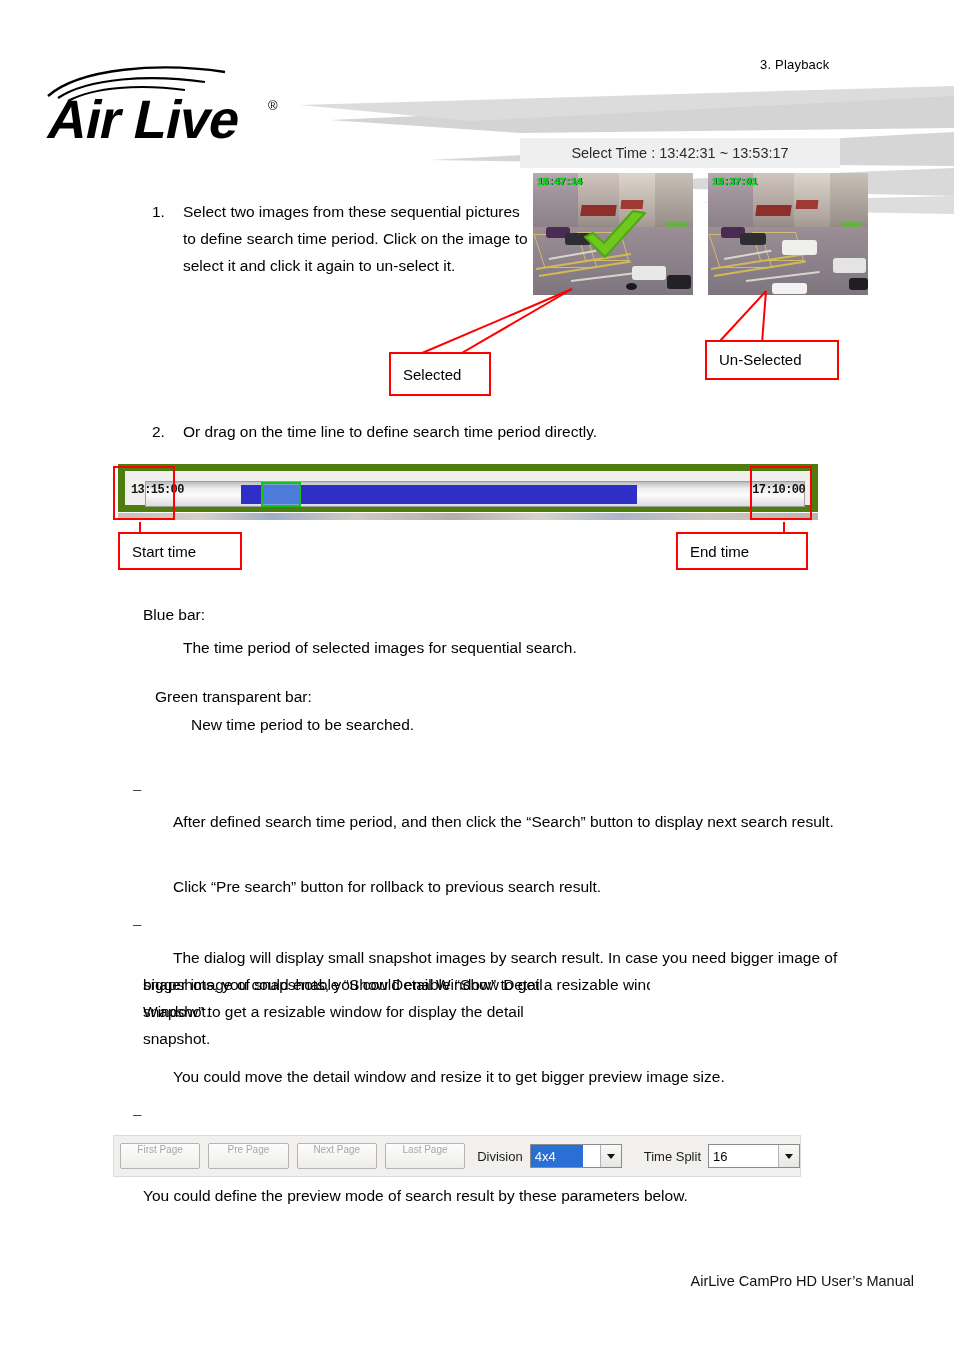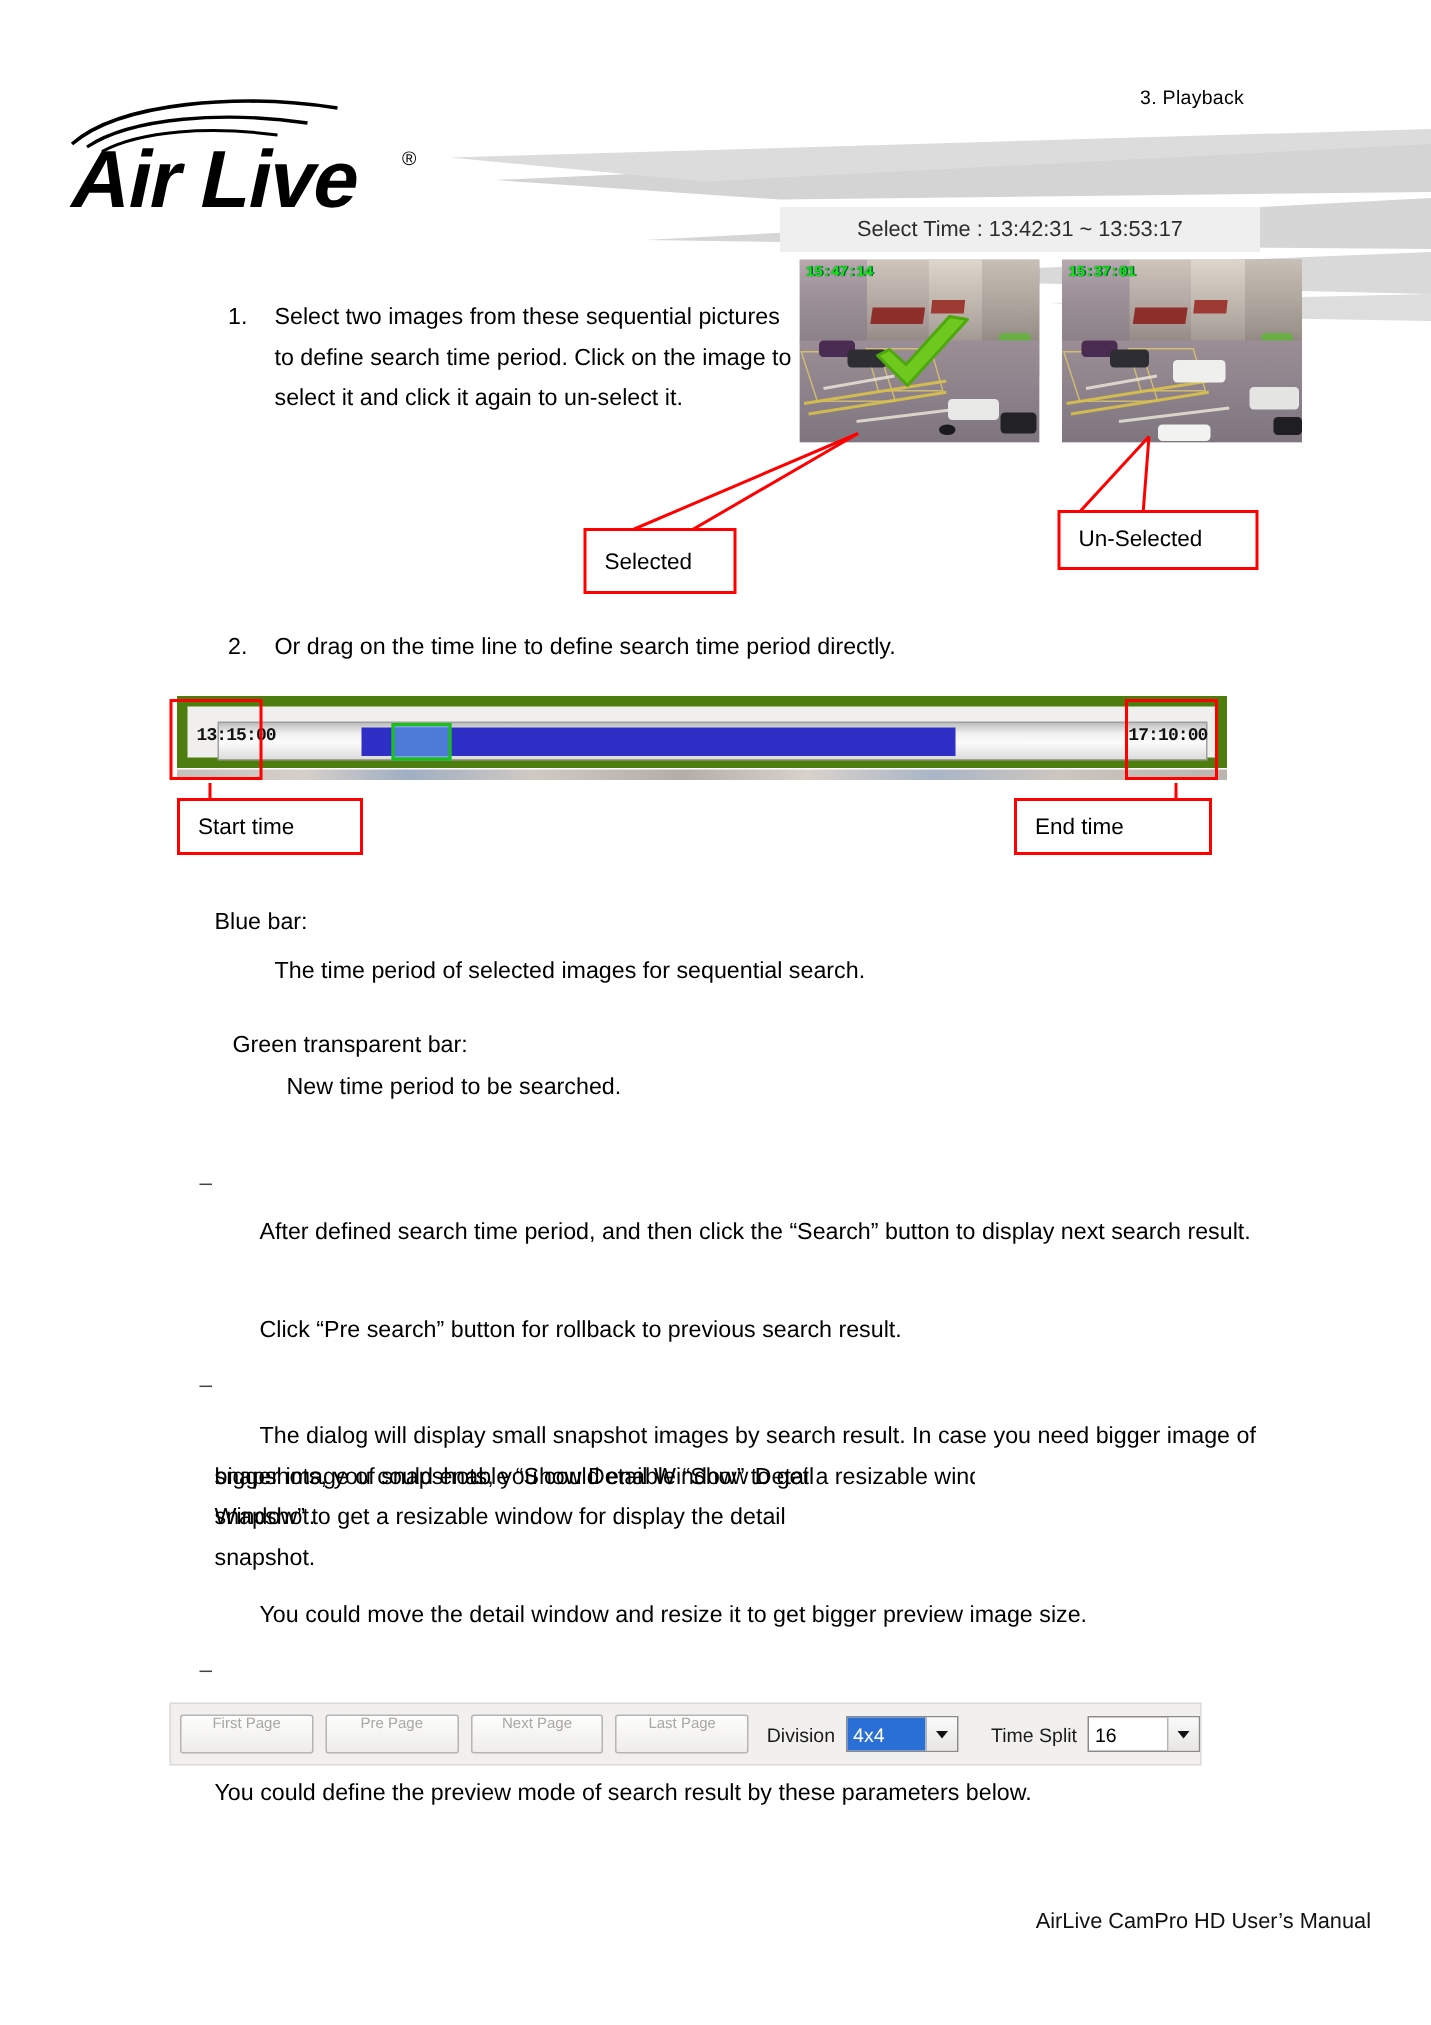--- a/index.html
+++ b/index.html
@@ -149,21 +149,21 @@
     width:102px;height:26px;margin-right:8px;
     background:linear-gradient(180deg,#fdfdfd,#eeedeb);
     border:1px solid #b6b4b1;border-radius:2px;box-sizing:border-box;
     display:flex;align-items:flex-start;justify-content:center;
     font-size:10px;color:#a9a7a4;
   }
   .tb-label{font-size:13px;color:#1a1a1a;margin:0 7px 0 4px;white-space:nowrap;}
   .tb-label.second{margin-left:22px;}
   .combo{
     height:24px;display:flex;align-items:stretch;
-    border:1px solid #8d8b89;background:#fff;box-sizing:border-box;
+    border:1px solid #8d8b89;background:#fff;box-sizing:border-box;gap:17px;
   }
   .combo .val{
     min-width:44px;padding:0 4px;display:flex;align-items:center;
     font-size:13px;color:#000;
   }
   .combo .val.selected{background:#2a6fd6;color:#fff;}
   .combo .arrow{
     width:20px;background:linear-gradient(180deg,#fafafa,#e7e6e4);
     border-left:1px solid #b6b4b1;
     display:flex;align-items:center;justify-content:center;

